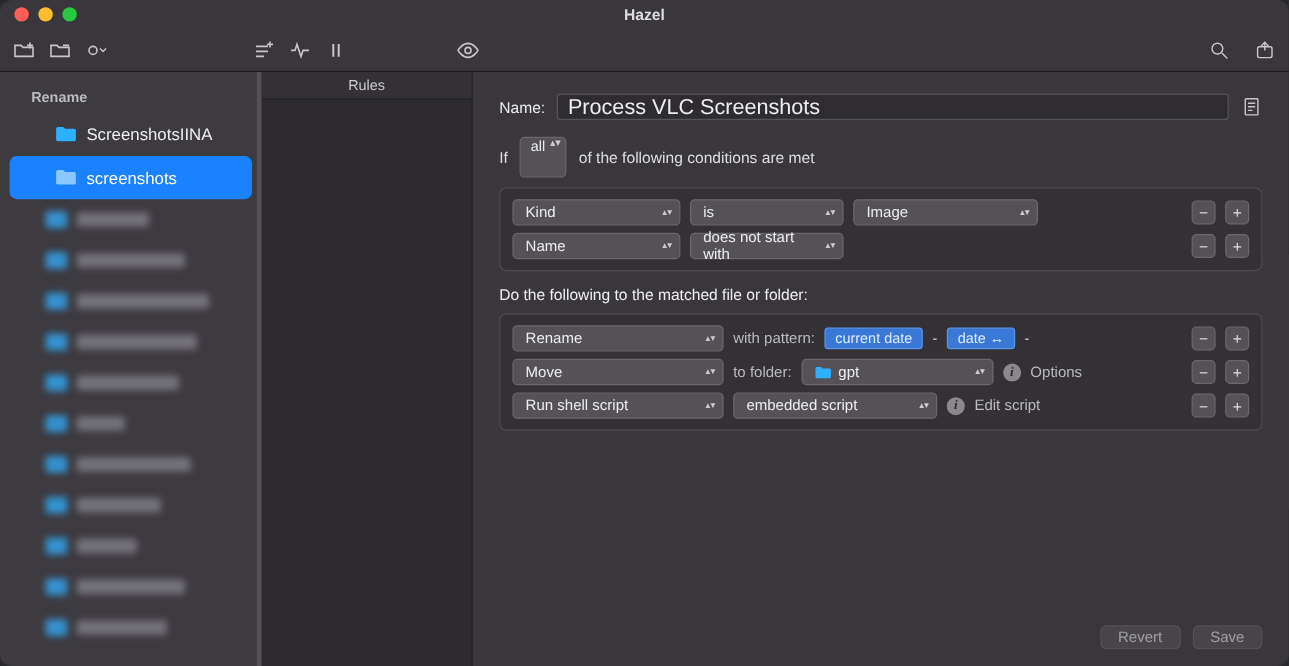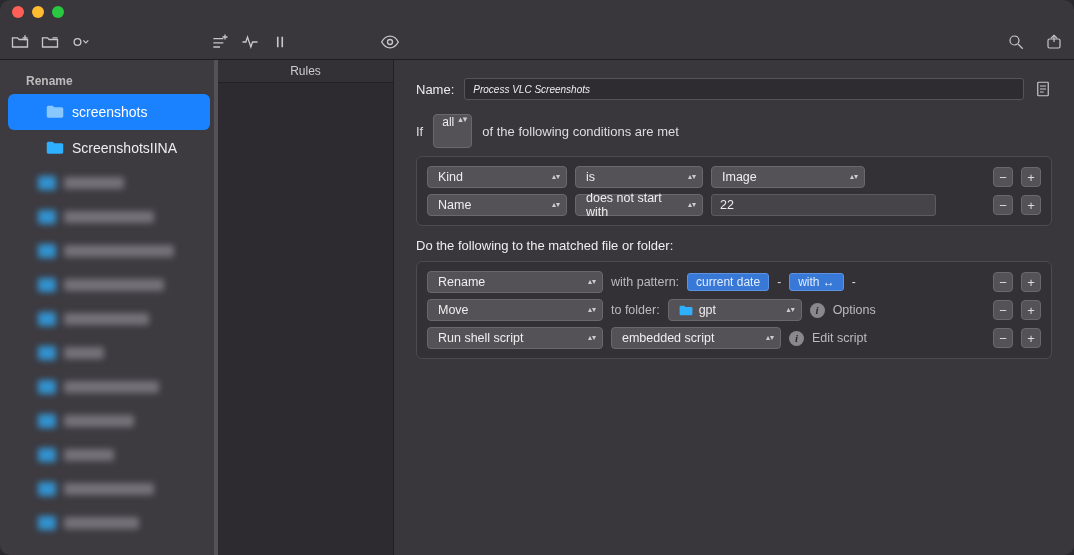--- a/index.html
+++ b/index.html
@@ -44,36 +44,36 @@
   .rules-header { text-align: center; font-size: 12px; color: #ccc; padding: 4px 0; border-bottom: 1px solid #222; background:#333036; }
   .rule-item { display: flex; align-items: center; gap: 8px; padding: 6px 10px; margin: 6px; background: #4b484e; border-radius: 6px; font-size: 13px; color: #eee; white-space: nowrap; overflow: hidden; }
   .rule-check { width: 16px; height: 16px; background: #1a82ff; border-radius: 3px; display: flex; align-items: center; justify-content: center; flex-shrink:0; }
   .rule-check svg { stroke: #fff; stroke-width: 2.5; fill: none; }
   .rule-label { overflow:hidden; text-overflow: ellipsis; }
 
   
   .editor { flex: 1; background: #3a373c; padding: 18px 22px 12px 22px; font-size: 13px; color: #ddd; overflow-y: auto; position:relative; }
   .row { display: flex; align-items: center; gap: 10px; margin-bottom: 14px; }
   .label { color: #eee; }
-  .name-input { flex: 1; height: 22px; background: #2e2c30; border: 1px solid #555; border-radius: 3px; padding: 0 8px; color: #eee; font-size: 10px; font-style: italic; }
+  .name-input { flex: 1; height: 22px; background: #2e2c30; border: 1px solid #555; border-radius: 3px; padding: 0 8px; color: #eee; font-size: 18px; }
   .note-icon { width: 18px; height: 18px; }
 
   .inline-select { display:inline-flex; background: #555257; border: 1px solid #6a676d; border-radius: 4px; height: 34px; padding: 0 4px 0 8px; font-size: 12px; color: #eee; position:relative; }
   .inline-select .chev { margin-left: 4px; font-size: 9px; line-height:1; display:flex; flex-direction:column; color:#ccc;}
   
   .cond-box, .act-box { background: #343136; border: 1px solid #4d4b50; border-radius: 6px; padding: 6px; margin-bottom: 12px; }
   .cond-row { display: flex; align-items: center; gap: 8px; padding: 3px 4px; }
   .sel { display:flex; align-items:center; justify-content:space-between; background: #555257; border: 1px solid #6a676d; border-radius: 4px; height: 22px; padding: 0 6px 0 10px; font-size: 12.5px; color: #eee; }
   .sel .chev { display:flex; flex-direction:column; font-size:8px; line-height:1; color:#ccc; margin-left: 6px;}
   .sel.w-attr { width: 140px; }
   .sel.w-op { width: 128px; }
   .sel.w-val { width: 154px; }
   .sel.w-act { width: 176px; flex-shrink:0;}
   .sel.w-act2 { width: 170px; }
-  .sel.w-folder { width: 134px; }
+  .sel.w-folder { width: 160px; }
   .txt-input { background: #464448; border: 1px solid #5d5b60; border-radius: 3px; height: 22px; padding: 0 8px; color: #eee; font-size: 12.5px; width: 225px; }
   .spacer { flex: 1; }
   .pm-btn { width: 20px; height: 20px; background: #555257; border: 1px solid #6a676d; border-radius: 4px; color: #ddd; display:flex; align-items:center; justify-content:center; font-size: 13px; line-height:1; cursor:default; }
   
   .section-text { margin-bottom: 8px; color: #eee; }
 
   .pattern-area { display:flex; align-items:center; gap:6px; }
   .token { background:#3878d6; border:1px solid #5b93e2; border-radius:3px; padding: 1px 8px; font-size:12px; color:#e0ecff; }
   .token.sep { background:transparent; border:none; color:#ddd; padding:1px 2px;}
   .folder-chip { display:flex; align-items:center; gap:6px;}
@@ -89,20 +89,21 @@
 </style>
 </head>
 <body class="corner-round">
 
 <div class="titlebar">
   <div class="traffic">
     <div class="dot red"></div>
     <div class="dot yellow"></div>
     <div class="dot green"></div>
   </div>
+  <div class="title">Hazel</div>
 </div>
 
 <div class="toolbar">
   <div class="tb-group">
     <div class="tb-icon">
       <svg viewBox="0 0 24 24" width="20" height="20">
           <path d="M3 7h6l2 2h10v9H3z"></path>
           <line x1="18" y1="4" x2="18" y2="10"></line>
           <line x1="15" y1="7" x2="21" y2="7"></line>
         </svg>
@@ -166,37 +167,37 @@
           <path d="M8 7l4-4 4 4"></path>
         </svg>
     </div>
   </div>
 </div>
 
 <div class="main">
 
   <div class="sidebar-folders">
     <div class="folders-header">Rename</div>
+
+    <div class="folder-item">
+      <span class="folder-icon">
+        <svg viewBox="0 0 24 18">
+            <path d="M1 3c0-1 1-2 2-2h6l2 2h10c1 0 2 1 2 2v10c0 1-1 2-2 2H3c-1 0-2-1-2-2z"></path>
+          </svg>
+      </span>
+      <span>ScreenshotsIINA</span>
+    </div>
 
     <div class="folder-item selected">
       <span class="folder-icon">
         <svg viewBox="0 0 24 18">
             <path d="M1 3c0-1 1-2 2-2h6l2 2h10c1 0 2 1 2 2v10c0 1-1 2-2 2H3c-1 0-2-1-2-2z"></path>
           </svg>
       </span>
       <span>screenshots</span>
-    </div>
-
-    <div class="folder-item">
-      <span class="folder-icon">
-        <svg viewBox="0 0 24 18">
-            <path d="M1 3c0-1 1-2 2-2h6l2 2h10c1 0 2 1 2 2v10c0 1-1 2-2 2H3c-1 0-2-1-2-2z"></path>
-          </svg>
-      </span>
-      <span>ScreenshotsIINA</span>
     </div>
 
     <div class="folder-blur">
         <span class="blur-icon"></span>
         <span class="blur-text" style="width:60px"></span>
       </div>
     <div class="folder-blur">
         <span class="blur-icon"></span>
         <span class="blur-text" style="width:90px"></span>
       </div>
@@ -286,41 +287,40 @@
       </div>
       <div class="cond-row">
         <div class="sel w-attr">
             <span>Name</span>
             <span class="chev">▴▾</span>
           </div>
         <div class="sel w-op">
             <span>does not start with</span>
             <span class="chev">▴▾</span>
           </div>
-        <input class="txt-input" value="22" style="">
         <div class="spacer"></div>
         <div class="pm-btn">−</div>
         <div class="pm-btn">+</div>
       </div>
     </div>
 
     <div class="section-text">Do the following to the matched file or folder:</div>
 
     <div class="act-box">
 
       <div class="cond-row">
         <div class="sel w-act">
             <span>Rename</span>
             <span class="chev">▴▾</span>
           </div>
         <span class="link-txt">with pattern:</span>
         <div class="pattern-area">
           <span class="token">current date</span>
           <span class="token sep">-</span>
-          <span class="token">with ↔</span>
+          <span class="token">date ↔</span>
           <span class="token sep">-</span>
         </div>
         <div class="spacer"></div>
         <div class="pm-btn">−</div>
         <div class="pm-btn">+</div>
       </div>
 
       <div class="cond-row">
         <div class="sel w-act">
             <span>Move</span>
@@ -356,16 +356,20 @@
           </div>
         <span class="info-icon">i</span>
         <span class="link-txt">Edit script</span>
         <div class="spacer"></div>
         <div class="pm-btn">−</div>
         <div class="pm-btn">+</div>
       </div>
 
     </div>
 
+    <div class="bottom-buttons">
+      <div class="btn">Revert</div>
+      <div class="btn">Save</div>
+    </div>
 
   </div>
 
 </div>
 
 </body></html>

